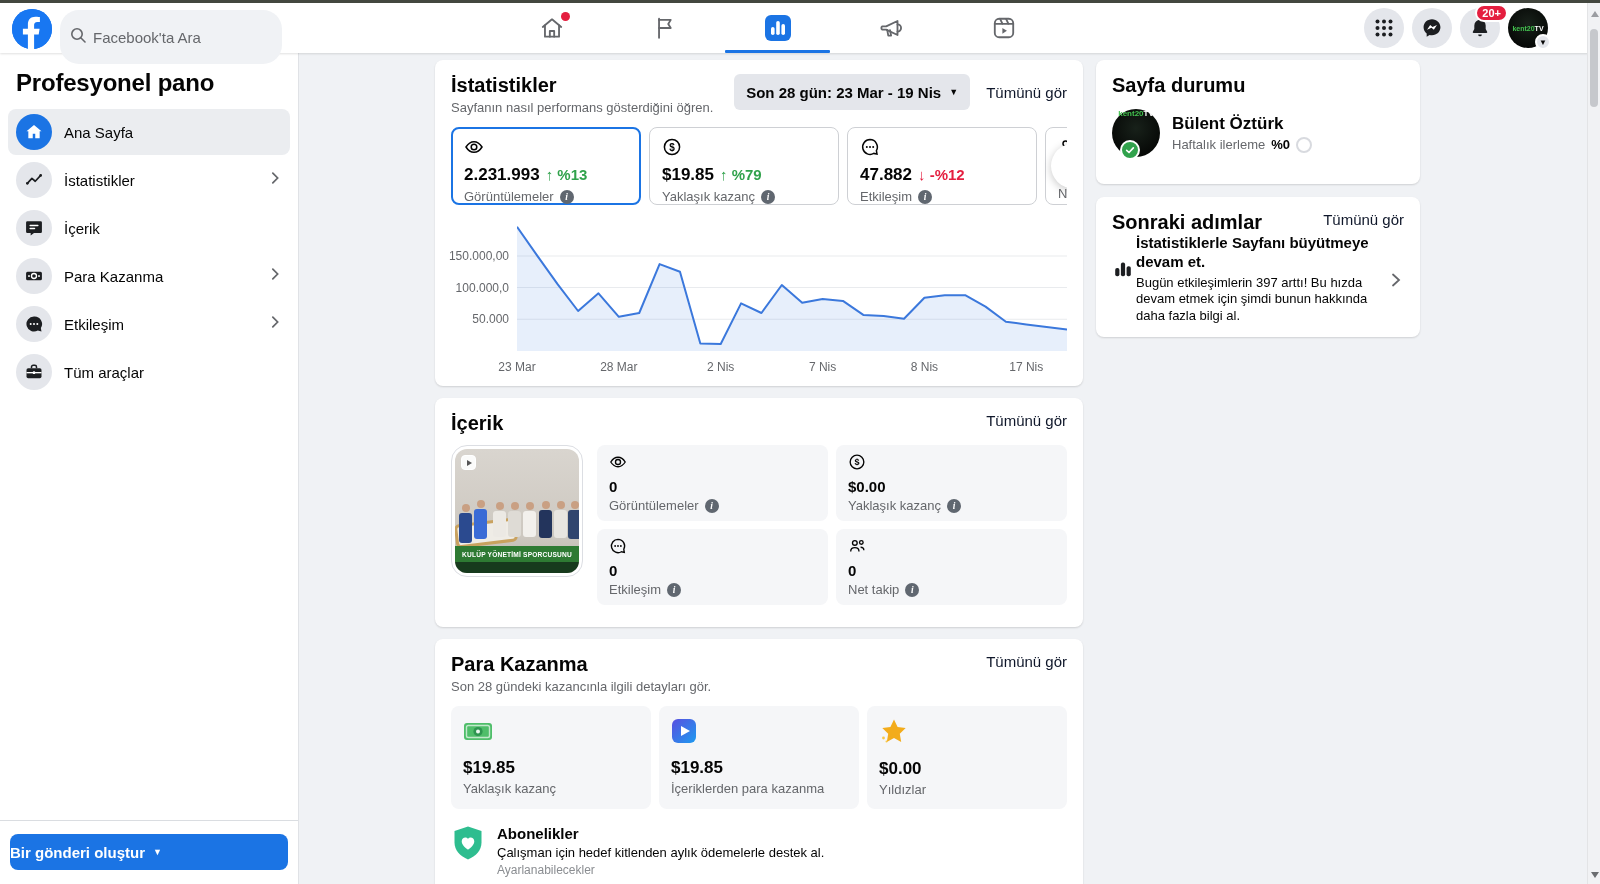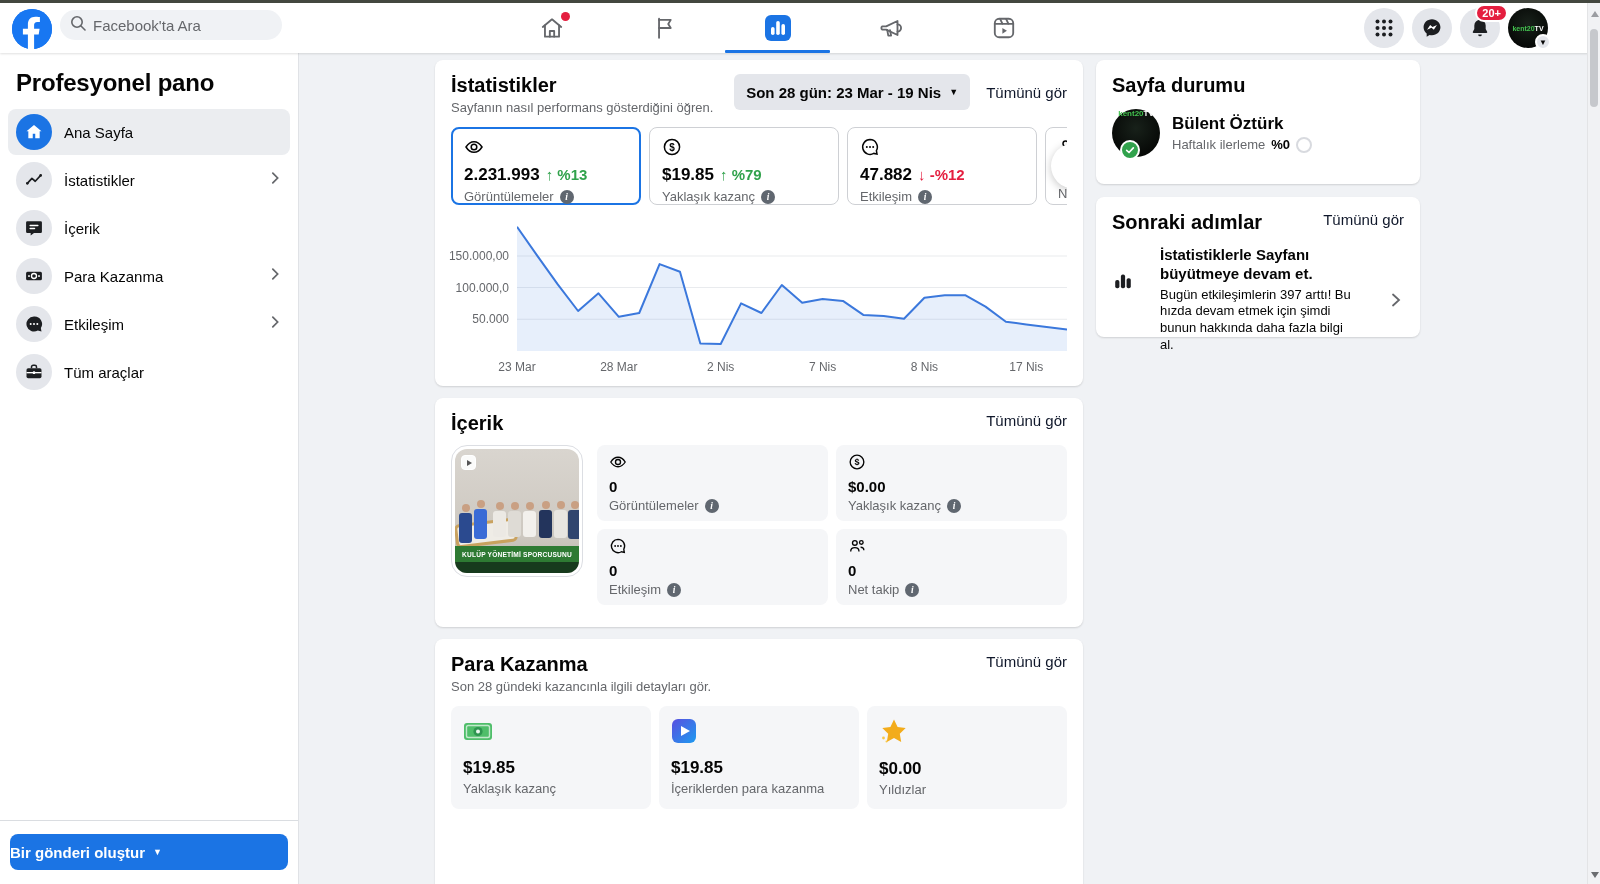--- a/index.html
+++ b/index.html
@@ -11,21 +11,21 @@
   .top-strip { position:absolute; top:0; left:0; right:0; height:3px; background:#43473f; z-index:20; }
 
   
   .topbar {
     position:absolute; top:3px; left:0; right:0; height:50px; background:#fff;
     box-shadow:0 1px 2px rgba(0,0,0,.12); z-index:10;
   }
   .fb-logo { position:absolute; top:6px; left:12px; width:40px; height:40px; border-radius:50%; background:#1877f2; cursor:pointer; }
   .fb-logo svg { width:40px; height:40px; display:block; }
   .search {
-    position:absolute; top:7px; left:60px; width:222px; height:30px; border-radius:19px;
+    position:absolute; top:7px; left:60px; width:222px; height:54px; border-radius:19px;
     background:#f0f2f5; display:flex; align-items:center; padding:0 10px; gap:7px;
   }
   .search svg { flex:none; }
   .search input {
     border:none; outline:none; background:transparent; font-family:inherit;
     font-size:15px; color:#050505; width:100%;
   }
   .search input::placeholder { color:#65676b; }
 
   .tabs { position:absolute; left:495px; top:0; height:50px; display:flex; }
@@ -166,21 +166,21 @@
   .avatar-page { position:relative; width:48px; height:48px; flex:none; }
   .avatar-page .ap-img { width:48px; height:48px; border-radius:50%; background:radial-gradient(circle at 50% 40%, #18211a 0%, #060806 75%); display:flex; align-items:flex-start; justify-content:center; }
   .avatar-page .avatar-text { font-size:8px; }
   .check-badge { position:absolute; bottom:-3px; left:8px; width:20px; height:20px; border-radius:50%; background:#31a24c; border:2px solid #fff; display:flex; align-items:center; justify-content:center; }
   .status-name { font-size:17px; font-weight:bold; }
   .status-progress { font-size:13px; color:#65676b; margin-top:3px; display:flex; align-items:center; gap:6px; }
   .status-progress b { color:#050505; }
   .ring { width:16px; height:16px; border-radius:50%; border:2px solid #d8dadf; }
 
   
-  .next-item { display:flex; gap:26px; margin-top:12px; align-items:flex-start; cursor:pointer; }
+  .next-item { display:flex; gap:2px; align-items:flex-start; cursor:pointer; }
   .next-item .ni-icon { margin-top:24px; flex:none; }
   .ni-title { font-size:15px; font-weight:bold; line-height:1.25; }
   .ni-desc { font-size:13px; color:#050505; margin-top:3px; line-height:1.3; }
   .ni-chevron { margin-left:2px; align-self:center; color:#65676b; flex:none; }
 
   
   .scrollbar { position:absolute; top:3px; right:0; bottom:0; width:13px; background:#f1f2f4; border-left:1px solid #e3e4e6; z-index:30; }
   .sb-thumb { position:absolute; top:26px; left:2px; right:2px; height:78px; background:#c6c8cc; border-radius:5px; }
   .sb-up, .sb-down { position:absolute; left:3px; width:0; height:0; border-left:4px solid transparent; border-right:4px solid transparent; }
   .sb-up { top:8px; border-bottom:6px solid #9b9da1; }
@@ -610,20 +610,31 @@
       <div class="money-tile">
         <svg width="28" height="27" viewBox="0 0 28 27">
             <path d="M15 1.5l3.6 7.4 8.1 1.2-5.9 5.7 1.4 8.1L15 20.1l-7.2 3.8 1.4-8.1-5.9-5.7 8.1-1.2z" fill="#f3ac1b"></path>
             <circle cx="4.5" cy="20" r="1.4" fill="#f8c84b"></circle>
             <circle cx="7.5" cy="23.5" r="1" fill="#f8c84b"></circle>
           </svg>
         <div class="m-value">$0.00</div>
         <div class="m-label">Yıldızlar</div>
       </div>
     </div>
+    <div class="subs-row">
+      <svg width="34" height="36" viewBox="0 0 34 36">
+          <path d="M17 1.5l13.5 4.6v11.2c0 8.3-5.6 13.9-13.5 17.2C9.1 31.2 3.5 25.6 3.5 17.3V6.1z" fill="#2ebd8f"></path>
+          <path d="M17 24.6s-6.3-4-6.3-8.2c0-2.2 1.7-3.8 3.7-3.8 1.2 0 2.1.6 2.6 1.4.5-.8 1.4-1.4 2.6-1.4 2 0 3.7 1.6 3.7 3.8 0 4.2-6.3 8.2-6.3 8.2z" fill="#fff"></path>
+        </svg>
+      <div class="subs-text">
+        <div class="s-title">Abonelikler</div>
+        <div class="s-desc">Çalışman için hedef kitlenden aylık ödemelerle destek al.</div>
+        <div class="s-status">Ayarlanabilecekler</div>
+      </div>
+    </div>
   </section>
 
   <section class="card" id="card-status">
     <h2>Sayfa durumu</h2>
     <div class="status-row">
       <div class="avatar-page">
         <div class="ap-img">
           <span class="avatar-text"><span class="g">kent20</span><span class="w">TV</span></span>
         </div>
         <span class="check-badge">

